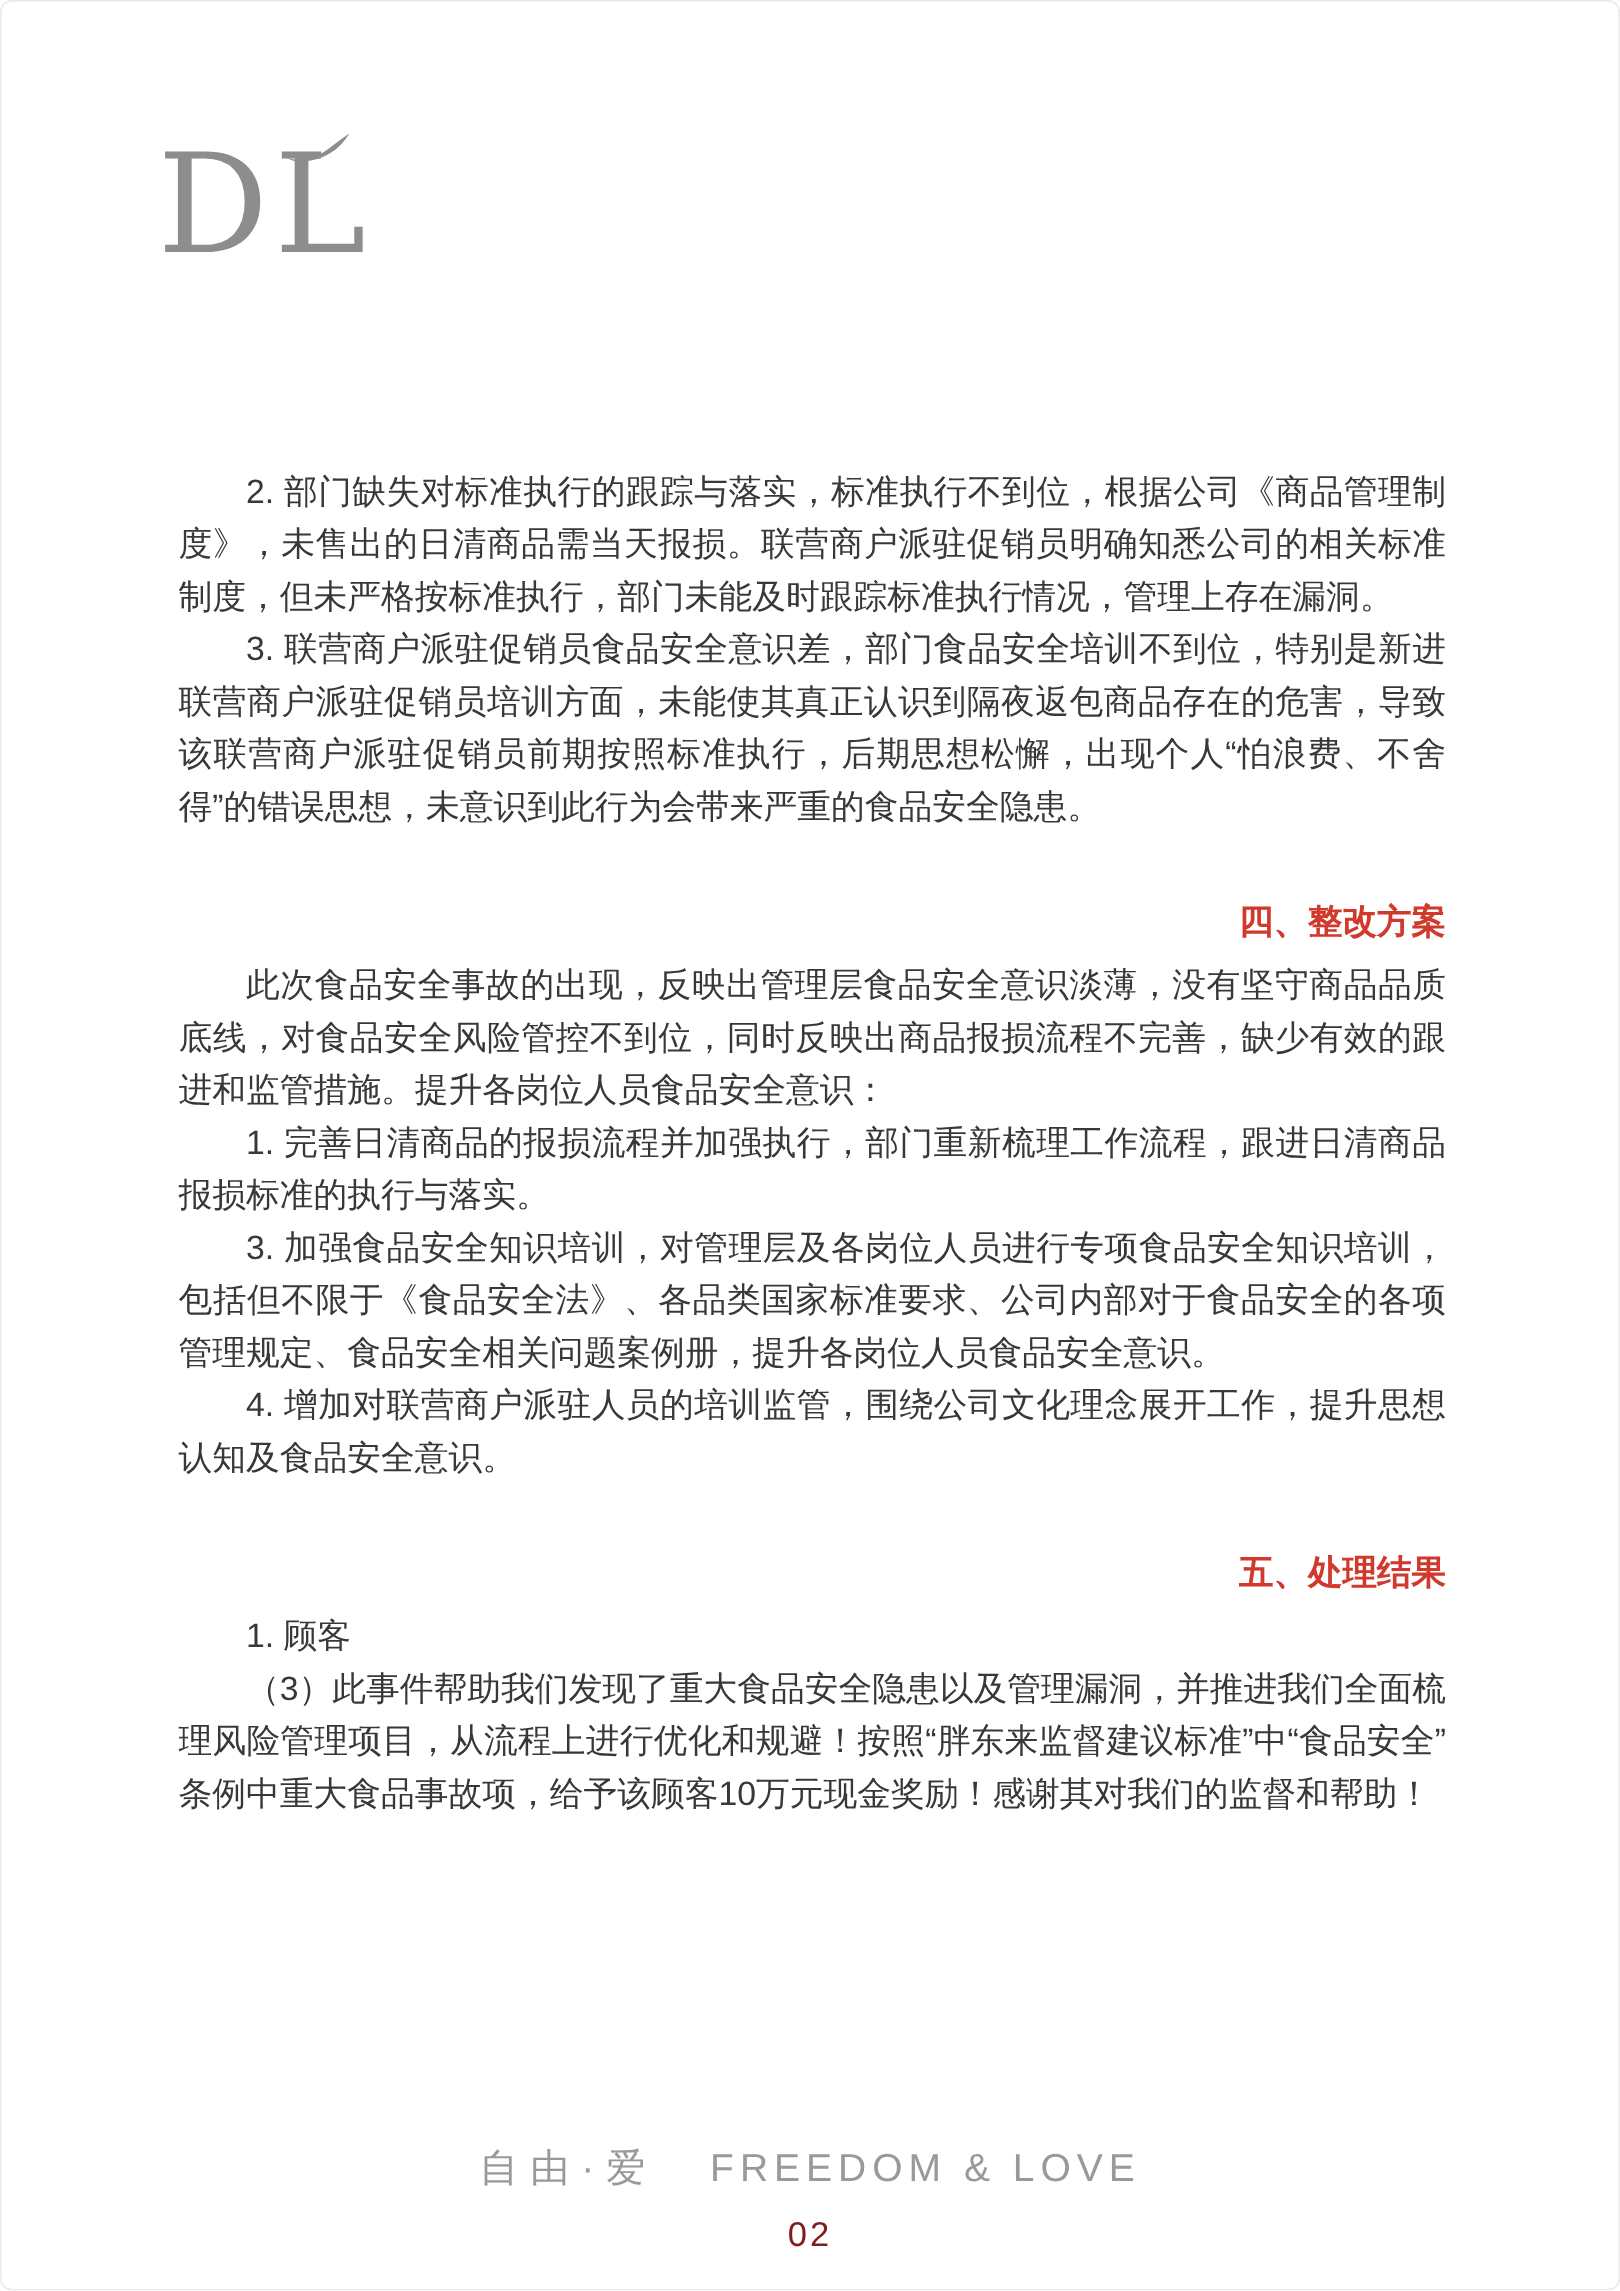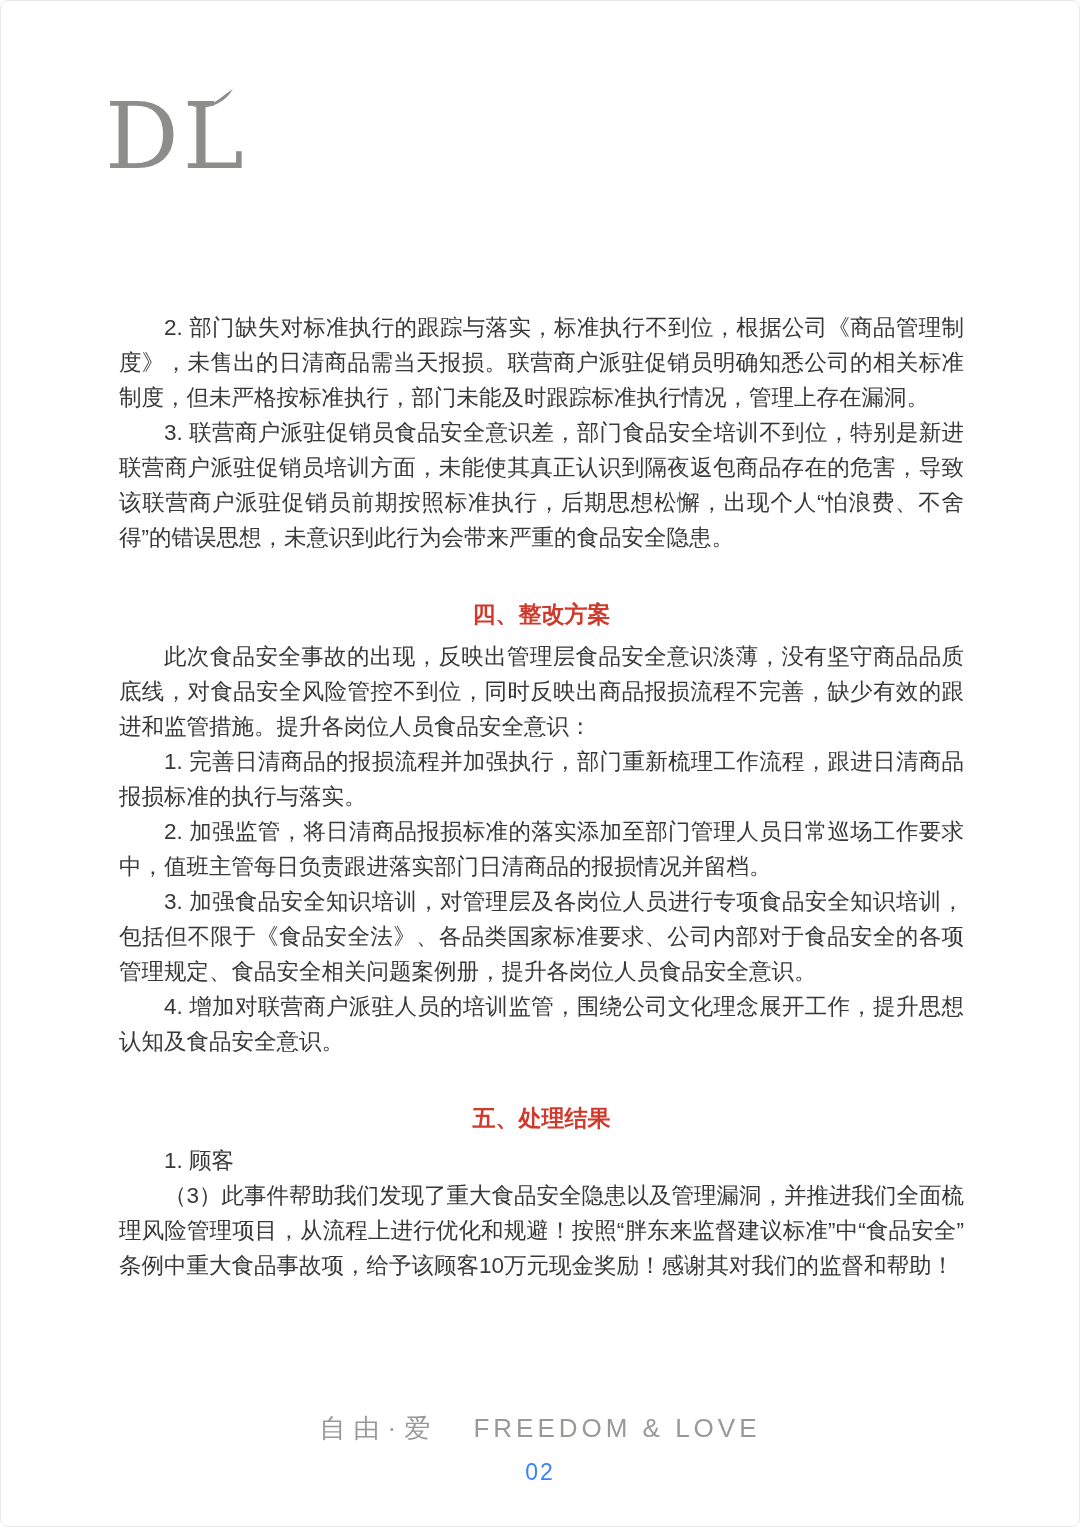--- a/index.html
+++ b/index.html
@@ -49,43 +49,43 @@
     text-align: justify;
   }
   .para { margin: 0; text-indent: 2em; }
 
   h2.section-heading {
     margin: 44px 0 10px 0;
     font-size: 23px;
     line-height: 30px;
     font-weight: bold;
     color: #d0392c;
-    text-align: center;
+    text-align: right;
   }
 
   
   footer {
     margin-top: auto;
-    padding-bottom: 42px;
+    padding-bottom: 25px;
     text-align: center;
     color: #9c9c9c;
   }
   .slogan {
     font-size: 26px;
     line-height: 32px;
     margin-bottom: 16px;
     color: #999997;
   }
   .slogan .cn { letter-spacing: 8px; }
   .slogan .en { letter-spacing: 4px; margin-left: 28px; }
   .page-number {
     font-size: 23px;
     line-height: 24px;
     letter-spacing: 2px;
-    color: #3b82f6;
+    color: #7f1d1d;
   }
 </style>
 </head>
 <body>
 
 <div class="page">
 
   <div class="logo">
     <span>DL</span>
     <span class="swoosh">
@@ -101,21 +101,20 @@
     <p class="para">2. 部门缺失对标准执行的跟踪与落实，标准执行不到位，根据公司《商品管理制度》，未售出的日清商品需当天报损。联营商户派驻促销员明确知悉公司的相关标准制度，但未严格按标准执行，部门未能及时跟踪标准执行情况，管理上存在漏洞。</p>
 
     <p class="para">3. 联营商户派驻促销员食品安全意识差，部门食品安全培训不到位，特别是新进联营商户派驻促销员培训方面，未能使其真正认识到隔夜返包商品存在的危害，导致该联营商户派驻促销员前期按照标准执行，后期思想松懈，出现个人“怕浪费、不舍得”的错误思想，未意识到此行为会带来严重的食品安全隐患。</p>
 
     <h2 class="section-heading">四、整改方案</h2>
 
     <p class="para">此次食品安全事故的出现，反映出管理层食品安全意识淡薄，没有坚守商品品质底线，对食品安全风险管控不到位，同时反映出商品报损流程不完善，缺少有效的跟进和监管措施。提升各岗位人员食品安全意识：</p>
 
     <p class="para">1. 完善日清商品的报损流程并加强执行，部门重新梳理工作流程，跟进日清商品报损标准的执行与落实。</p>
 
-    <p class="para">2. 加强监管，将日清商品报损标准的落实添加至部门管理人员日常巡场工作要求中，值班主管每日负责跟进落实部门日清商品的报损情况并留档。</p>
 
     <p class="para">3. 加强食品安全知识培训，对管理层及各岗位人员进行专项食品安全知识培训，包括但不限于《食品安全法》、各品类国家标准要求、公司内部对于食品安全的各项管理规定、食品安全相关问题案例册，提升各岗位人员食品安全意识。</p>
 
     <p class="para">4. 增加对联营商户派驻人员的培训监管，围绕公司文化理念展开工作，提升思想认知及食品安全意识。</p>
 
     <h2 class="section-heading">五、处理结果</h2>
 
     <p class="para">1. 顾客</p>
 
     <p class="para">（3）此事件帮助我们发现了重大食品安全隐患以及管理漏洞，并推进我们全面梳理风险管理项目，从流程上进行优化和规避！按照“胖东来监督建议标准”中“食品安全”条例中重大食品事故项，给予该顾客10万元现金奖励！感谢其对我们的监督和帮助！</p>

